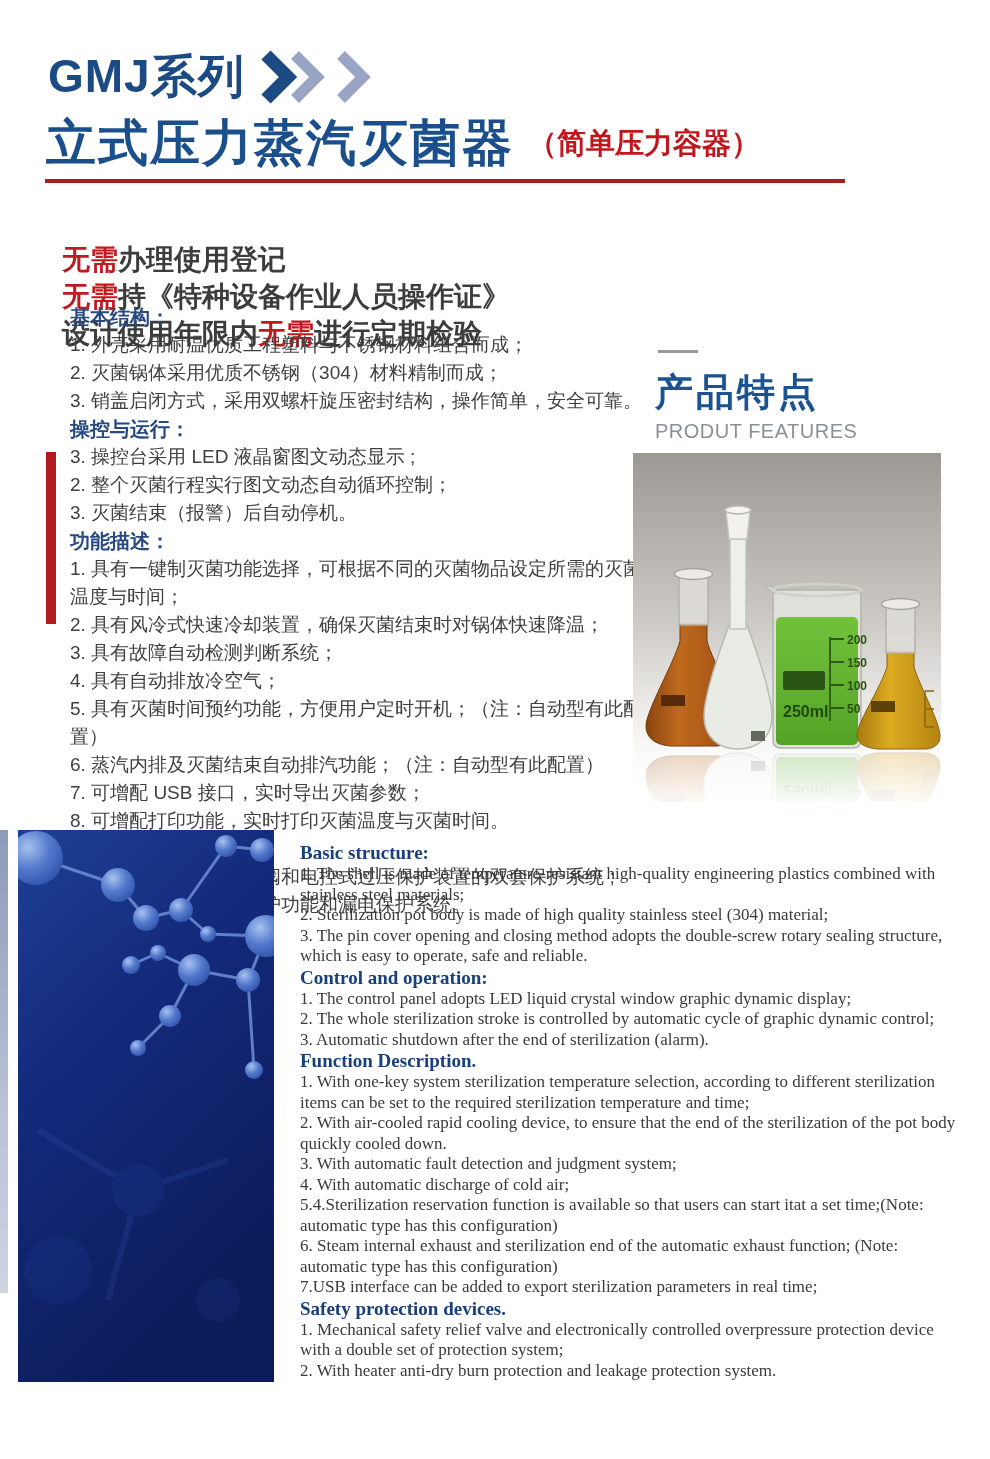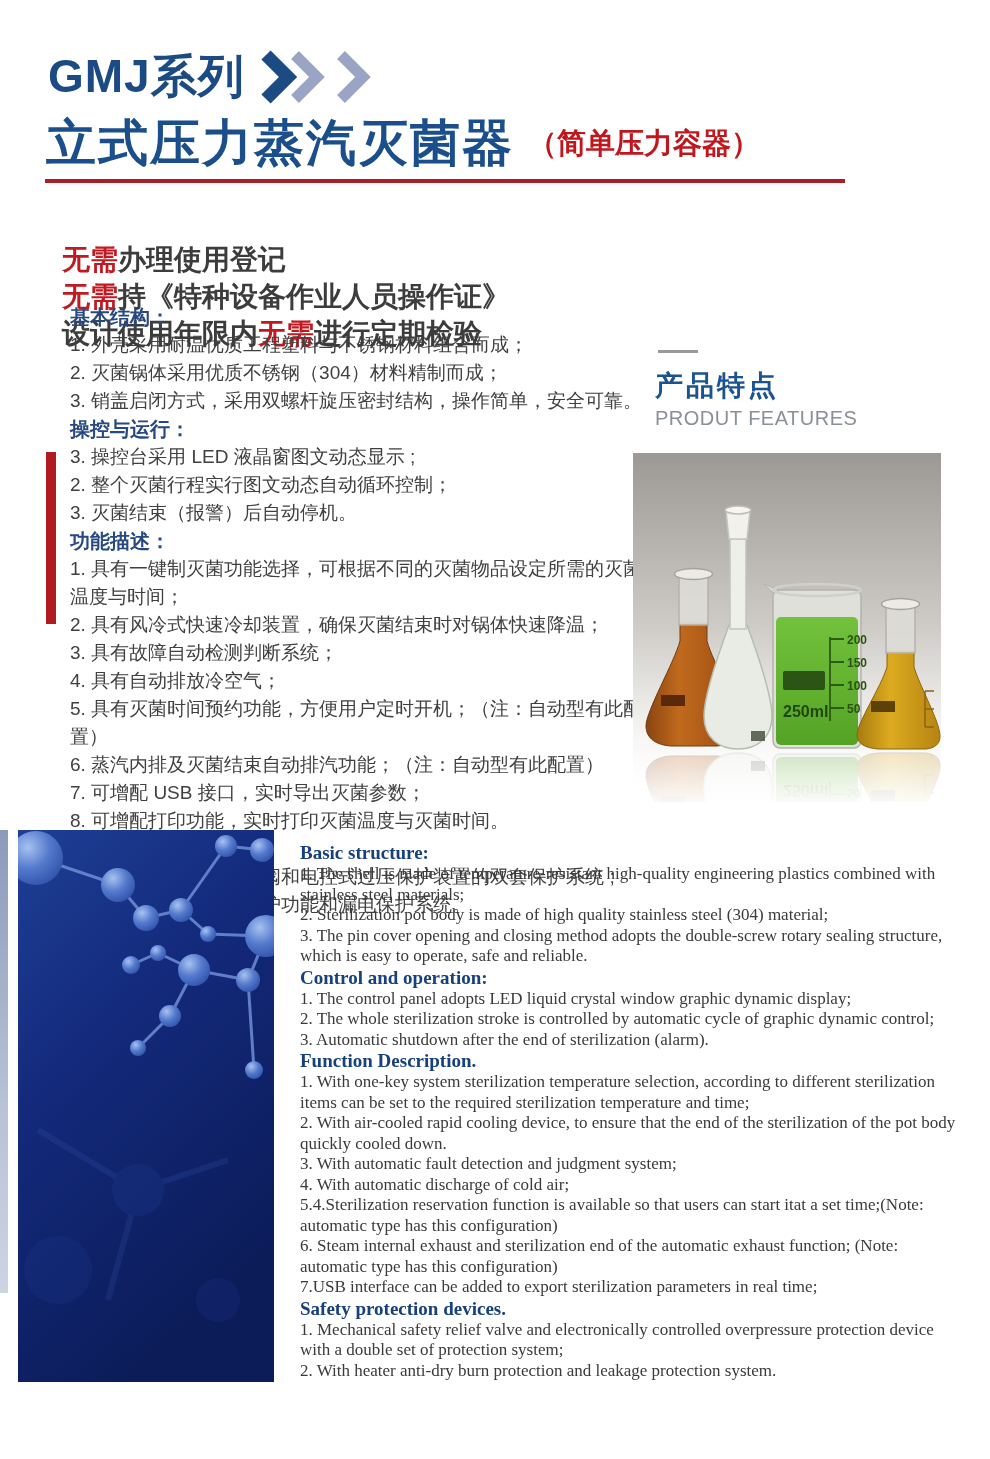--- a/index.html
+++ b/index.html
@@ -19,21 +19,21 @@
   .slogans { position:absolute; left:62px; top:193px; font-size:28px; font-weight:600; color:#3c3c3c; line-height:37px; white-space:nowrap;margin-top:48px; }
   .slogans .em { color:#c0191f; }
   
   .cn-specs { position:absolute; left:70px; top:303px; width:578px; }
   .cn-heading { font-size:20px; font-weight:bold; color:#27497f; line-height:28px; }
   .cn-item { font-size:19px; color:#404040; line-height:28px; font-weight:500; }
   .red-bar { position:absolute; left:46px; top:452px; width:10px; height:172px; background:#b01b21; }
   
   .features-head { position:absolute; left:655px; top:350px; }
   .features-dash { width:40px; height:3px; background:#9a9a9a; margin:0 0 14px 3px; }
-  .features-cn { font-size:28px; font-weight:bold; color:#1b5290; letter-spacing:3px; }
+  .features-cn { font-size:38px; font-weight:bold; color:#1b5290; letter-spacing:3px; }
   .features-en { font-size:20px; color:#8a9097; letter-spacing:0.5px; margin-top:2px; }
   .photo { position:absolute; left:633px; top:453px; width:308px; height:349px;text-align:center; }
   .photo svg { display:block; }
   
   .accent-bar { position:absolute; left:0; top:830px; width:8px; height:463px;
     background:linear-gradient(180deg,#8d9ab9 0%,#b9c2d6 60%,#cdd4e2 100%); }
   .molecule { position:absolute; left:18px; top:830px; width:256px; height:552px; }
   
   .en-specs { position:absolute; left:300px; top:842px; width:658px; font-family:"Liberation Serif","DejaVu Serif",serif; }
   .en-heading { font-size:19px; font-weight:bold; color:#17407d; line-height:22px; }

